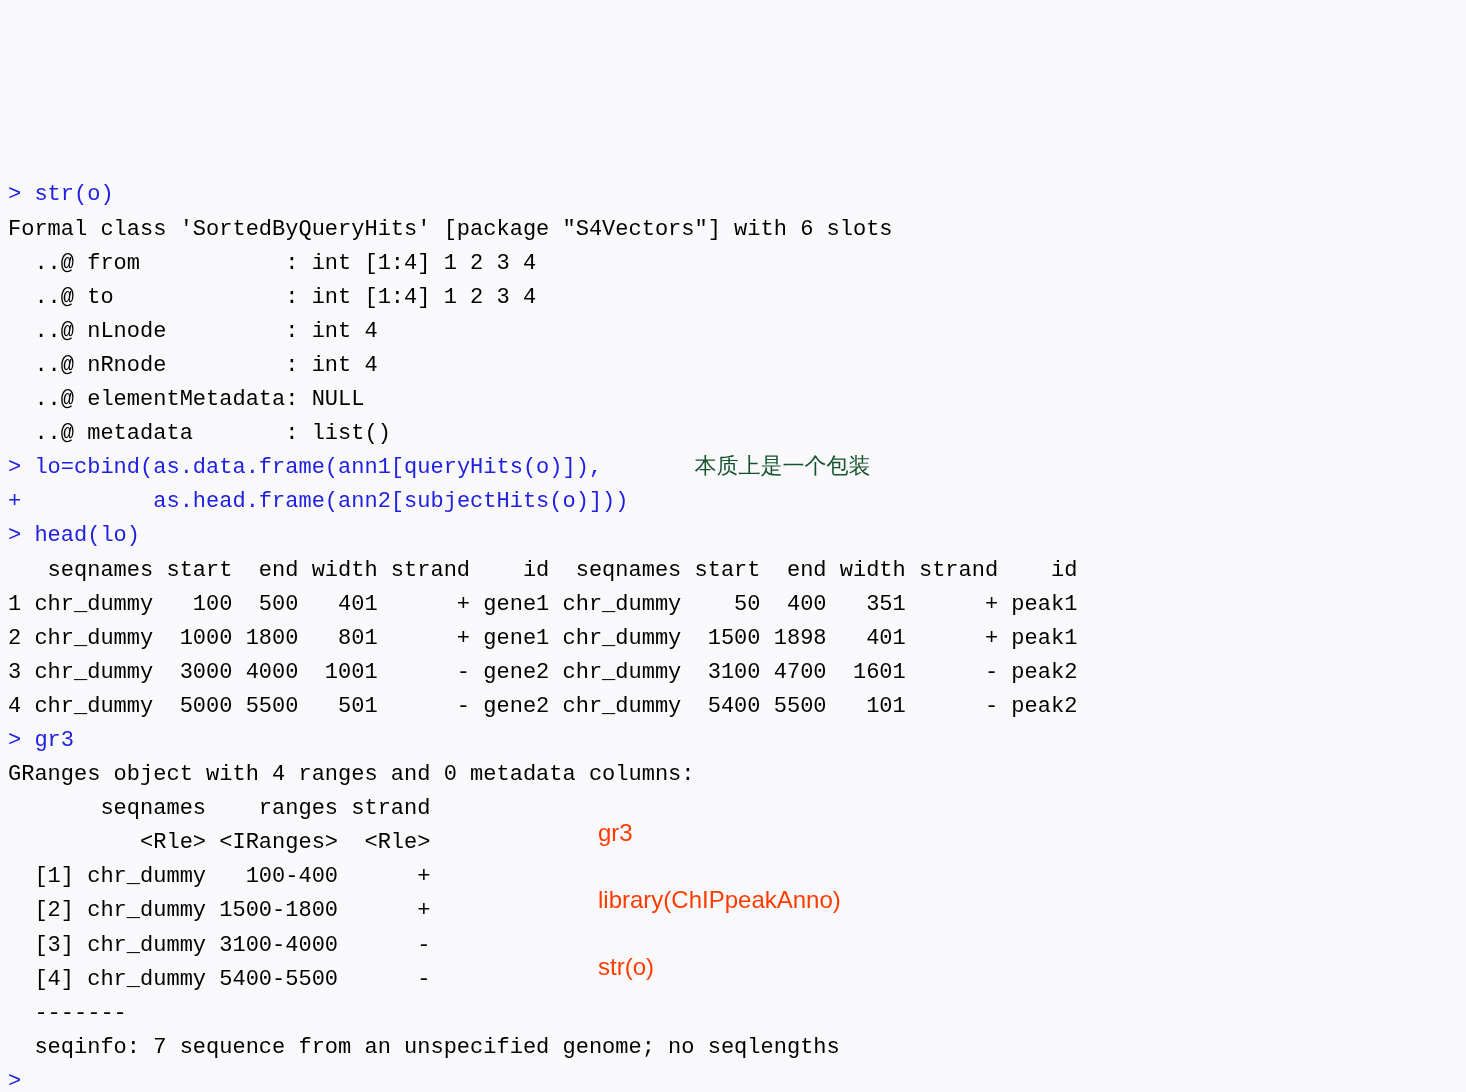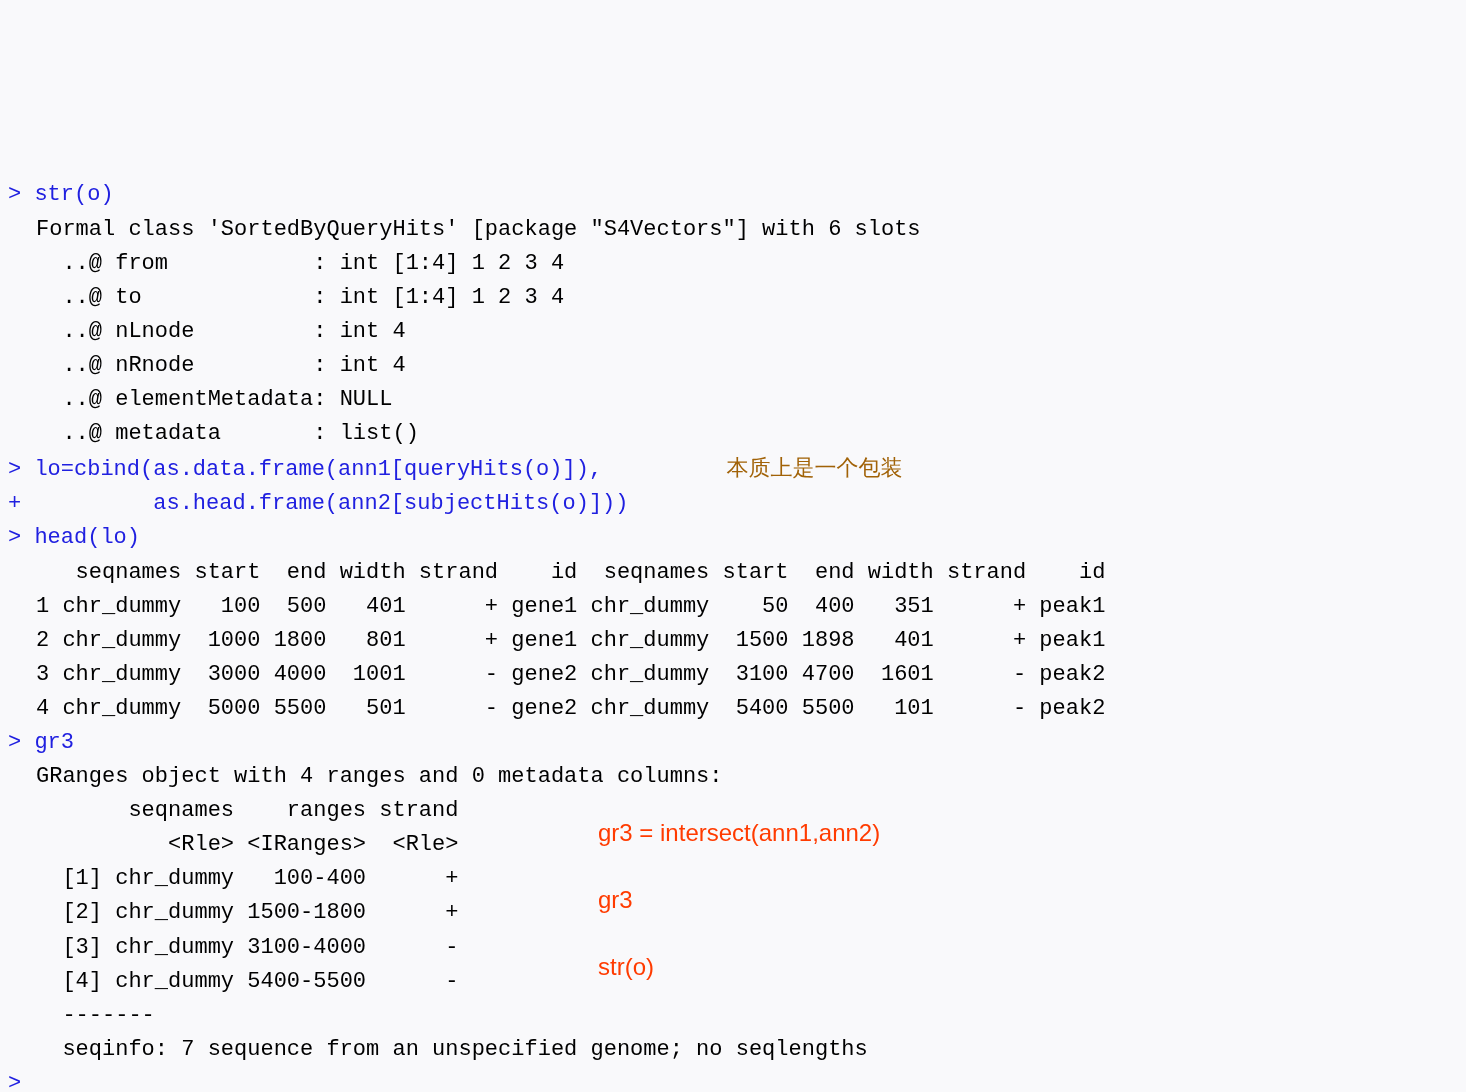--- a/index.html
+++ b/index.html
@@ -8,26 +8,25 @@
       font-family: Menlo, Monaco, Consolas, 'Courier New', monospace;
       font-size: 22px;
       line-height: 1.55;
       background: #f9f9fb;
       color: #000;
       white-space: pre;
       overflow-x: auto;
     }
     .prompt { color: #2020e0; }
     .code { color: #2020e0; }
-    .out { color: #000; margin-left: 28px; }
+    .out { color: #000; }
     .annot {
-      color: #a16207;
-      font-family: Liberation Sans, sans-serif;
+      color: #14532d;
+      font-family: Liberation Mono, monospace;
       white-space: pre;
-      margin-left: 32px;
     }
     .annot-overlay {
       position: absolute;
       font-family: Arial, 'Helvetica Neue', sans-serif;
       color: #ff3b00;
       font-size: 24px;
       line-height: 1.4;
     }
     .container { position: relative; }
   </style>
@@ -59,22 +58,22 @@
 <span class="out">          &lt;Rle&gt; &lt;IRanges&gt;  &lt;Rle&gt;</span>
 <span class="out">  [1] chr_dummy   100-400      +</span>
 <span class="out">  [2] chr_dummy 1500-1800      +</span>
 <span class="out">  [3] chr_dummy 3100-4000      -</span>
 <span class="out">  [4] chr_dummy 5400-5500      -</span>
 <span class="out">  -------</span>
 <span class="out">  seqinfo: 7 sequence from an unspecified genome; no seqlengths</span>
 <span class="prompt">&gt;</span> 
 
 <div class="annot-overlay" style="left:590px; top:638px;">
-<div>gr3 = intersect(ann1,ann2)</div>
 <div>gr3</div>
+<div>library(ChIPpeakAnno)</div>
 <div>str(o)</div>
 
 
 
 </div>
 </div>
 
 
 
 

